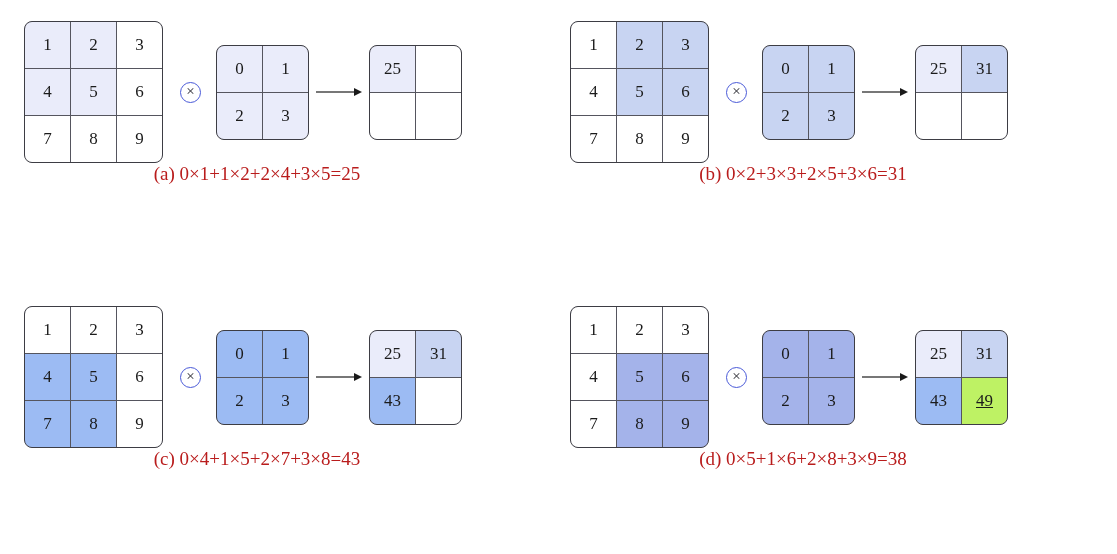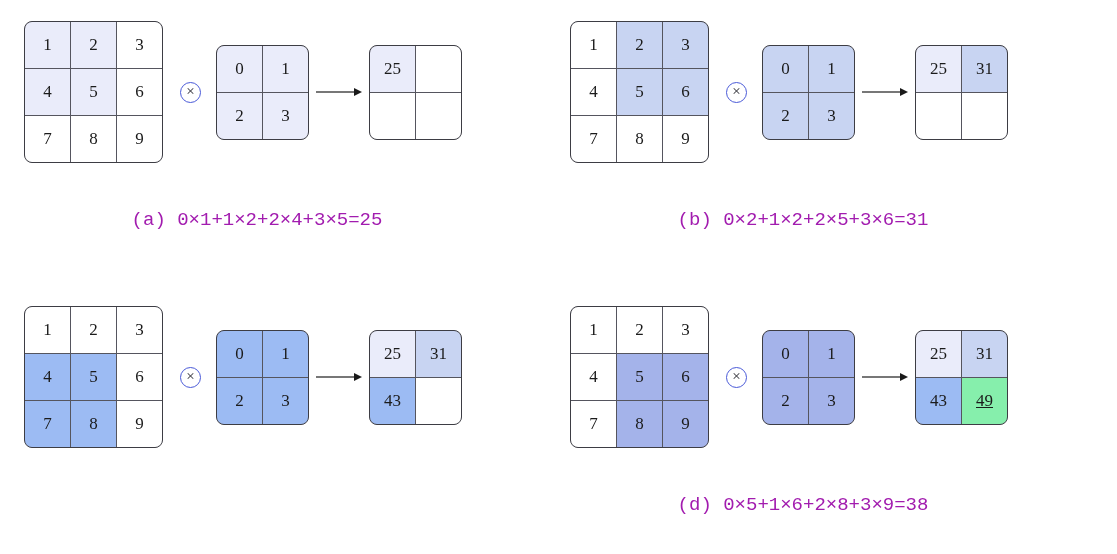--- a/index.html
+++ b/index.html
@@ -70,26 +70,24 @@
     padding-bottom: 1px;
   }
   .arrow {
     flex: none;
     margin: 0 6px 0 7px;
     display: flex;
     align-items: center;
   }
   .caption {
     align-self: center;
-    margin-top: 46px;
     font-size: 19px;
-    color: #a21caf;
+    color: #b91c1c;
     white-space: pre;
     transform: translateX(14px);
-    font-family: Liberation Mono, monospace;
   }
 </style>
 </head>
 <body>
 
 <div class="canvas">
   <div class="grid2x2">
 
     <section class="panel row1 colL">
       <div class="diagram">
@@ -157,21 +155,21 @@
               <polygon points="38,2 46,6 38,10" fill="#1a1a1a"></polygon>
             </svg>
         </div>
         <div class="matrix m2">
           <div class="cell" style="background-color: rgb(234, 236, 250);">25</div>
           <div class="cell" style="background-color: rgb(200, 212, 242);">31</div>
           <div class="cell" style="background-color: rgb(255, 255, 255);"></div>
           <div class="cell" style="background-color: rgb(255, 255, 255);"></div>
         </div>
       </div>
-      <div class="caption">(b) 0×2+1×2+2×5+3×6=31</div>
+      <div class="caption">(b) 0×2+3×3+2×5+3×6=31</div>
     </section>
 
     <section class="panel row2 colL">
       <div class="diagram">
         <div class="matrix m3">
           <div class="cell" style="background-color: rgb(255, 255, 255);">1</div>
           <div class="cell" style="background-color: rgb(255, 255, 255);">2</div>
           <div class="cell" style="background-color: rgb(255, 255, 255);">3</div>
           <div class="cell" style="background-color: rgb(156, 187, 243);">4</div>
           <div class="cell" style="background-color: rgb(156, 187, 243);">5</div>
@@ -195,20 +193,21 @@
               <polygon points="38,2 46,6 38,10" fill="#1a1a1a"></polygon>
             </svg>
         </div>
         <div class="matrix m2">
           <div class="cell" style="background-color: rgb(234, 236, 250);">25</div>
           <div class="cell" style="background-color: rgb(200, 212, 242);">31</div>
           <div class="cell" style="background-color: rgb(156, 187, 243);">43</div>
           <div class="cell" style="background-color: rgb(255, 255, 255);"></div>
         </div>
       </div>
+      <div class="caption">(c) 0×4+1×5+2×7+3×8=43</div>
     </section>
 
     <section class="panel row2 colR">
       <div class="diagram">
         <div class="matrix m3">
           <div class="cell" style="background-color: rgb(255, 255, 255);">1</div>
           <div class="cell" style="background-color: rgb(255, 255, 255);">2</div>
           <div class="cell" style="background-color: rgb(255, 255, 255);">3</div>
           <div class="cell" style="background-color: rgb(255, 255, 255);">4</div>
           <div class="cell" style="background-color: rgb(164, 179, 234);">5</div>
@@ -229,20 +228,20 @@
         <div class="arrow">
           <svg width="47" height="12" viewBox="0 0 47 12">
               <line x1="0" y1="6" x2="38" y2="6" stroke="#4a4a4a" stroke-width="1.4"></line>
               <polygon points="38,2 46,6 38,10" fill="#1a1a1a"></polygon>
             </svg>
         </div>
         <div class="matrix m2">
           <div class="cell" style="background-color: rgb(234, 236, 250);">25</div>
           <div class="cell" style="background-color: rgb(200, 212, 242);">31</div>
           <div class="cell" style="background-color: rgb(156, 187, 243);">43</div>
-          <div class="cell" style="background-color: #86efac; text-decoration: underline;">49</div>
+          <div class="cell" style="background-color: #bef264; text-decoration: underline;">49</div>
         </div>
       </div>
       <div class="caption">(d) 0×5+1×6+2×8+3×9=38</div>
     </section>
 
   </div>
 </div>
 
 </body></html>

